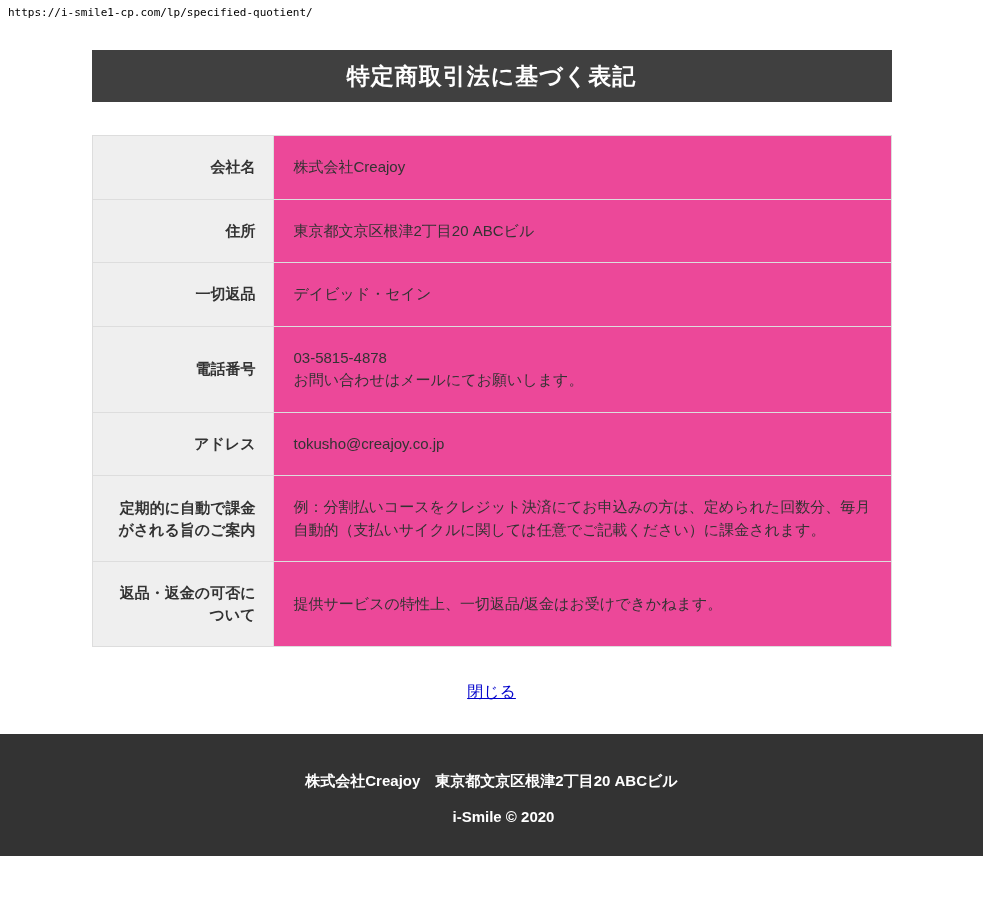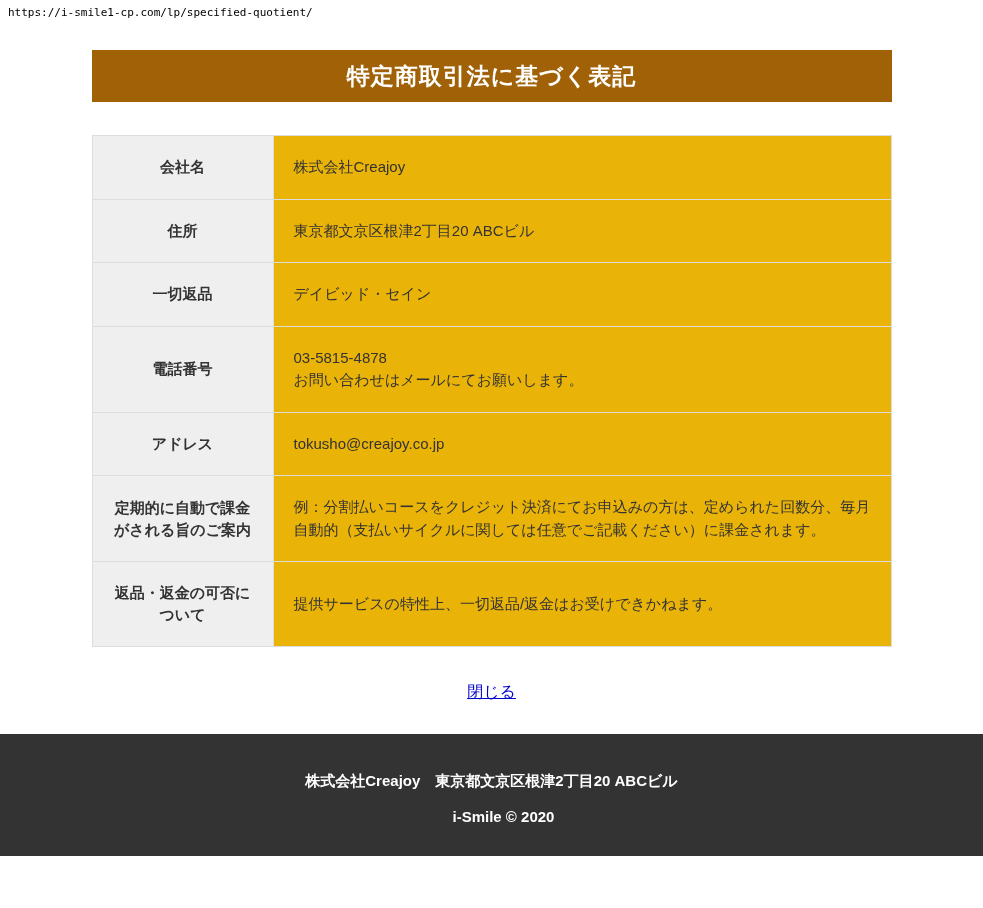--- a/index.html
+++ b/index.html
@@ -20,21 +20,21 @@
     height: 21px;
     white-space: nowrap;
   }
   .page {
     width: 800px;
     margin: 0 auto;
   }
   .title-banner {
     margin-top: 29px;
     height: 52px;
-    background: #a16207;
+    background: #404040;
     display: flex;
     align-items: center;
     justify-content: center;
   }
   .title-banner h1 {
     margin: 0;
     font-size: 23px;
     font-weight: bold;
     color: #ffffff;
     letter-spacing: 1px;
@@ -45,27 +45,27 @@
     border-collapse: collapse;
     table-layout: fixed;
   }
   table.tokusho th {
     width: 181px;
     background: #efefef;
     border: 1px solid #dddddd;
     font-size: 15px;
     font-weight: bold;
     color: #333333;
-    text-align: center;
+    text-align: right;
     vertical-align: middle;
     padding: 20px 17px;
     line-height: 1.45;
   }
   table.tokusho td {
-    background: #eab308;
+    background: #ec4899;
     border: 1px solid #dddddd;
     font-size: 15px;
     font-weight: normal;
     color: #333333;
     text-align: left;
     vertical-align: middle;
     padding: 20px 20px;
     line-height: 1.5;
   }
   .close-wrap {

